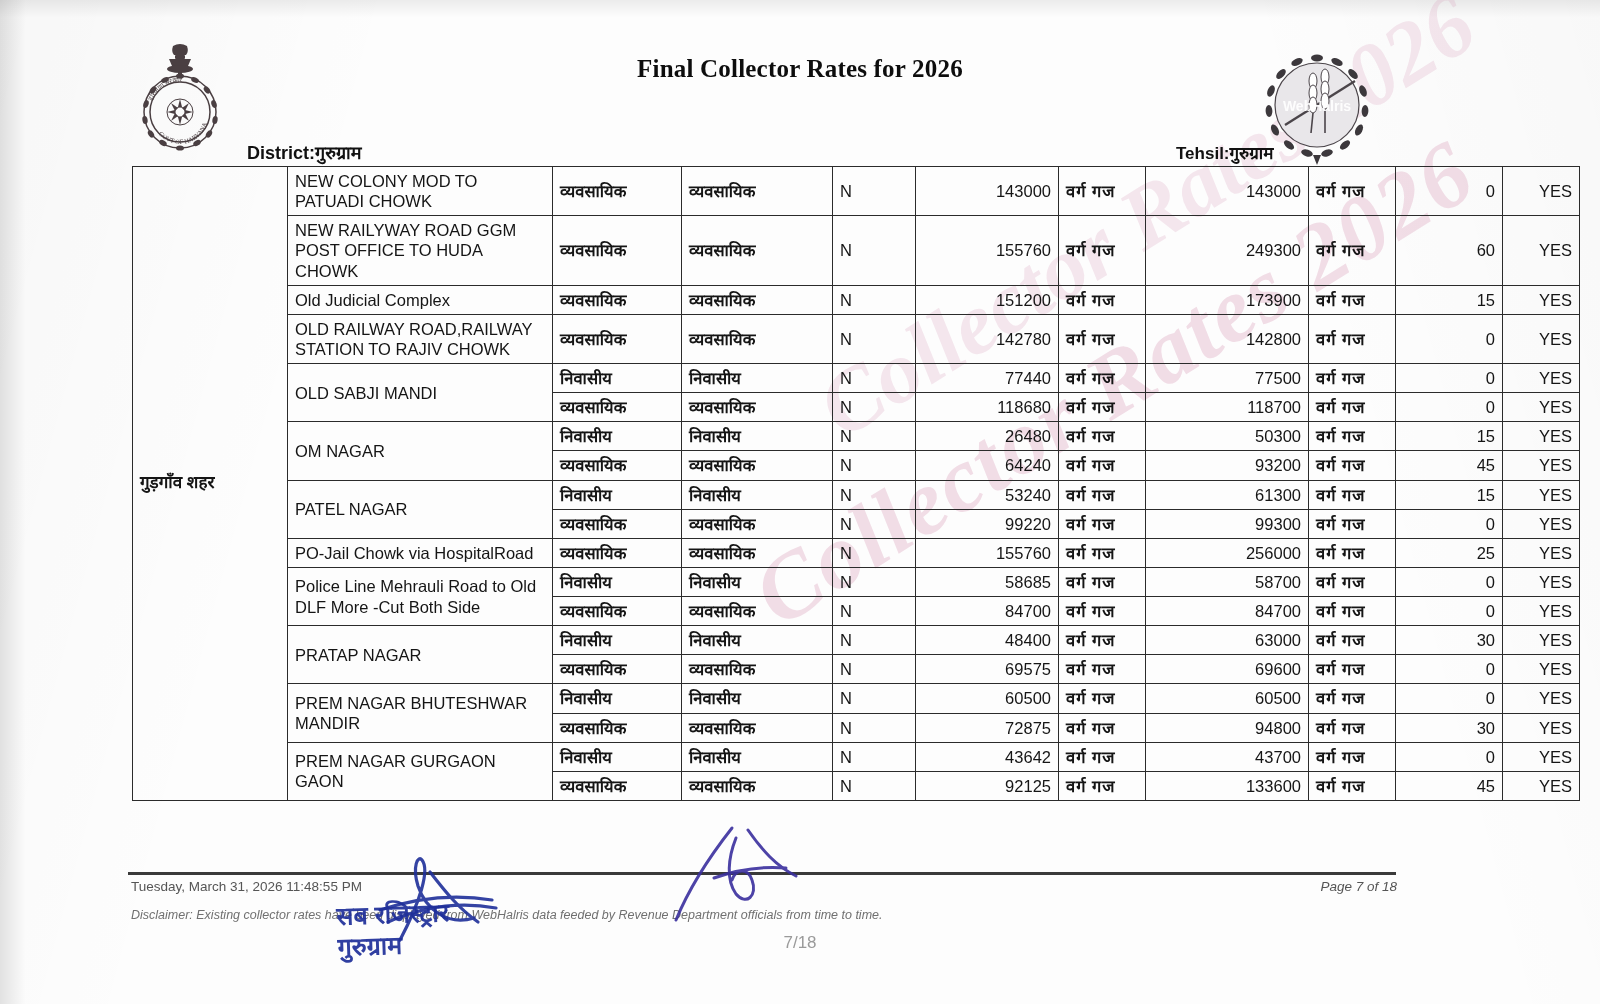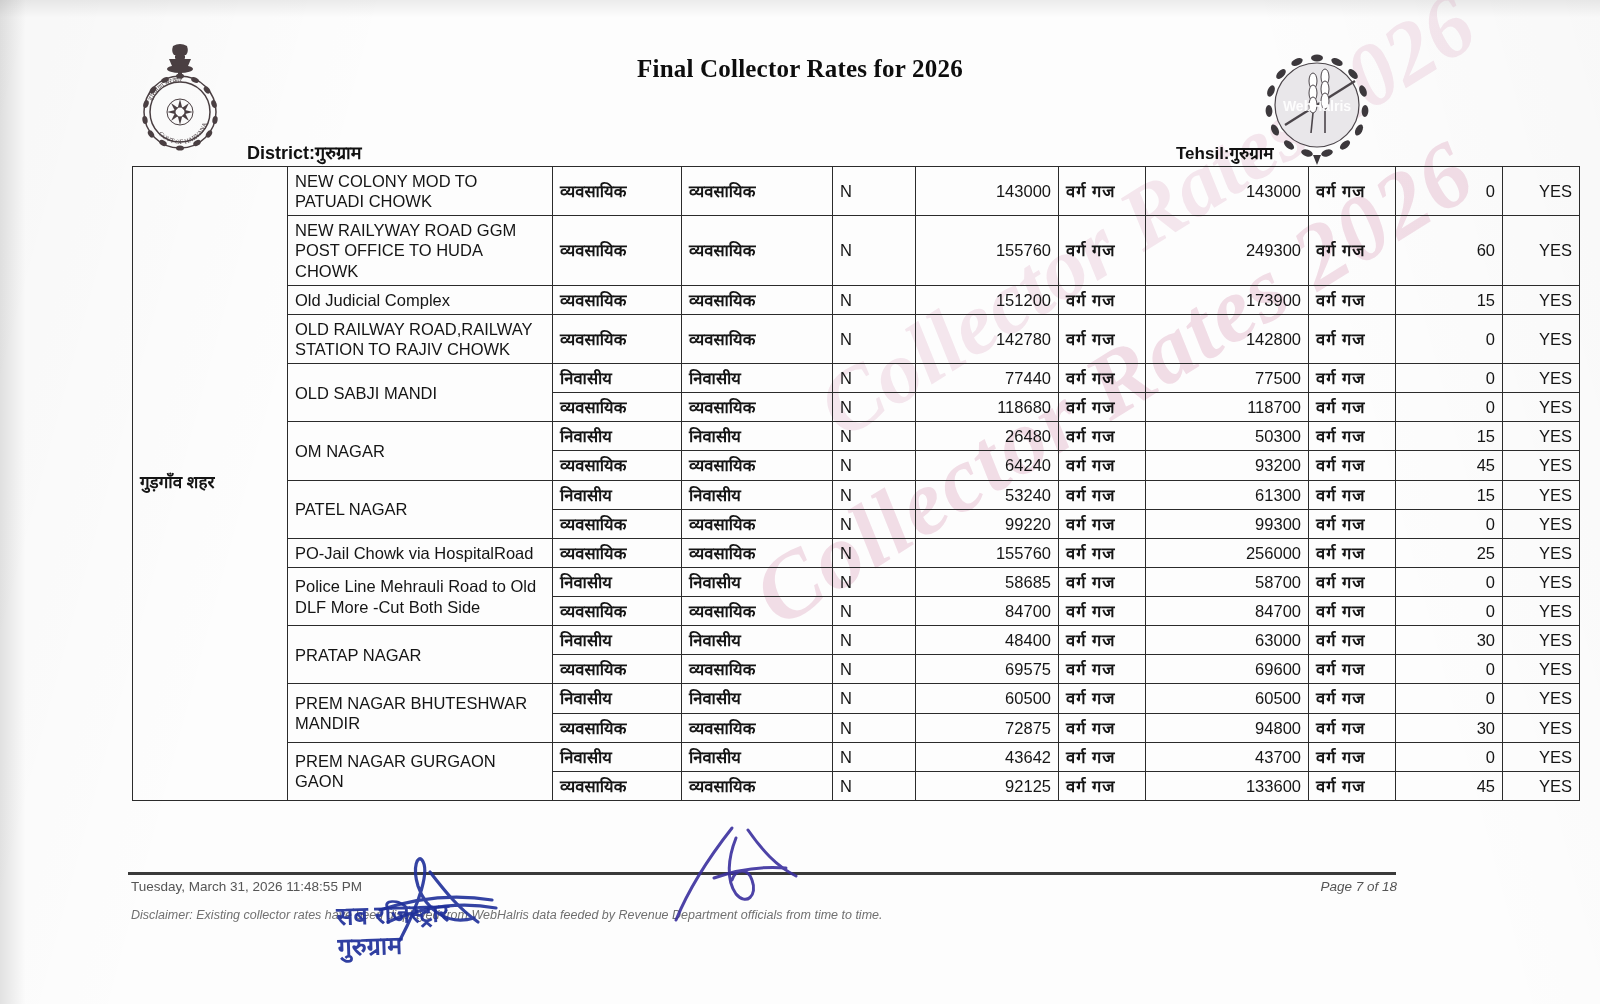--- a/index.html
+++ b/index.html
@@ -556,20 +556,21 @@
           <td class="c-pct">45</td>
           <td class="c-yes">YES</td>
         </tr>
       </tbody>
   </table>
 
   <div id="footer-rule"></div>
   <div id="footer-date">Tuesday, March 31, 2026 11:48:55 PM</div>
   <div id="footer-page">Page 7 of 18</div>
   <div id="footer-disclaimer">Disclaimer: Existing collector rates have been displayed from WebHalris data feeded by Revenue Department officials from time to time.</div>
+  <div id="page-indicator">7/18</div>
 
   <svg class="ink" id="sig-left" width="230" height="95" viewBox="0 0 230 95">
     <g fill="none" stroke="#1f2f9a" stroke-width="3.2" stroke-linecap="round">
       <path d="M30 88 C50 50, 60 18, 52 8 C48 3, 42 14, 48 34 C56 58, 78 74, 104 66"></path>
       <path d="M10 58 C46 46, 86 42, 122 48"></path>
       <path d="M18 70 C54 54, 92 50, 126 56"></path>
       <path d="M60 20 C74 38, 88 56, 108 70"></path>
     </g>
   </svg>
 

